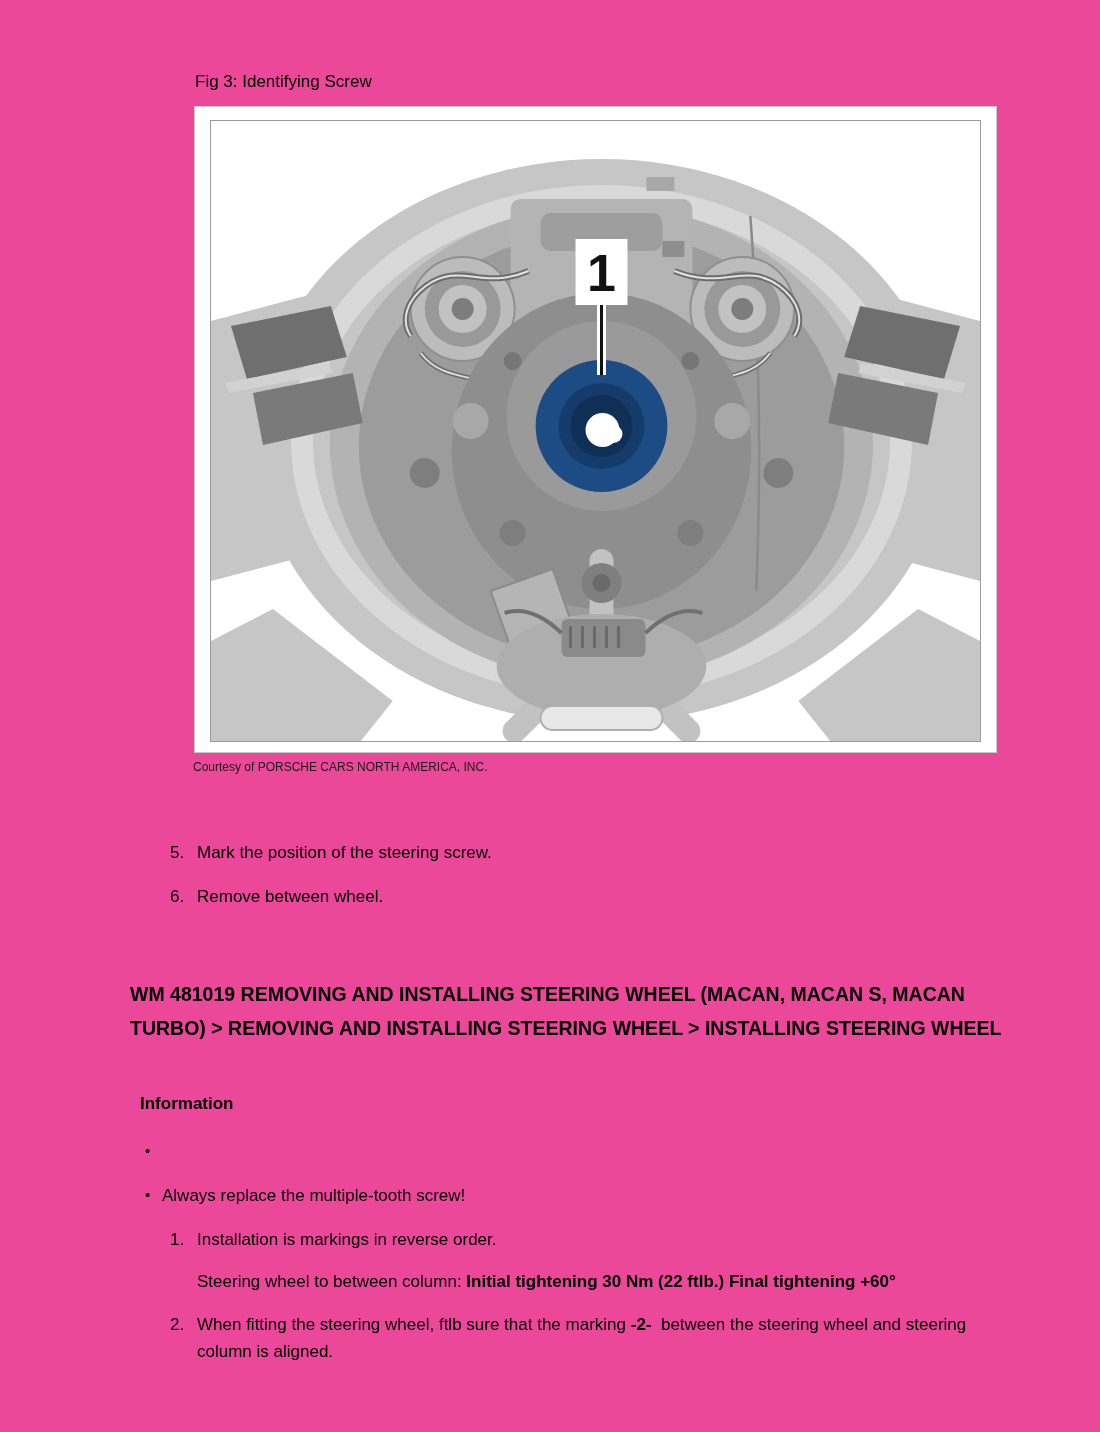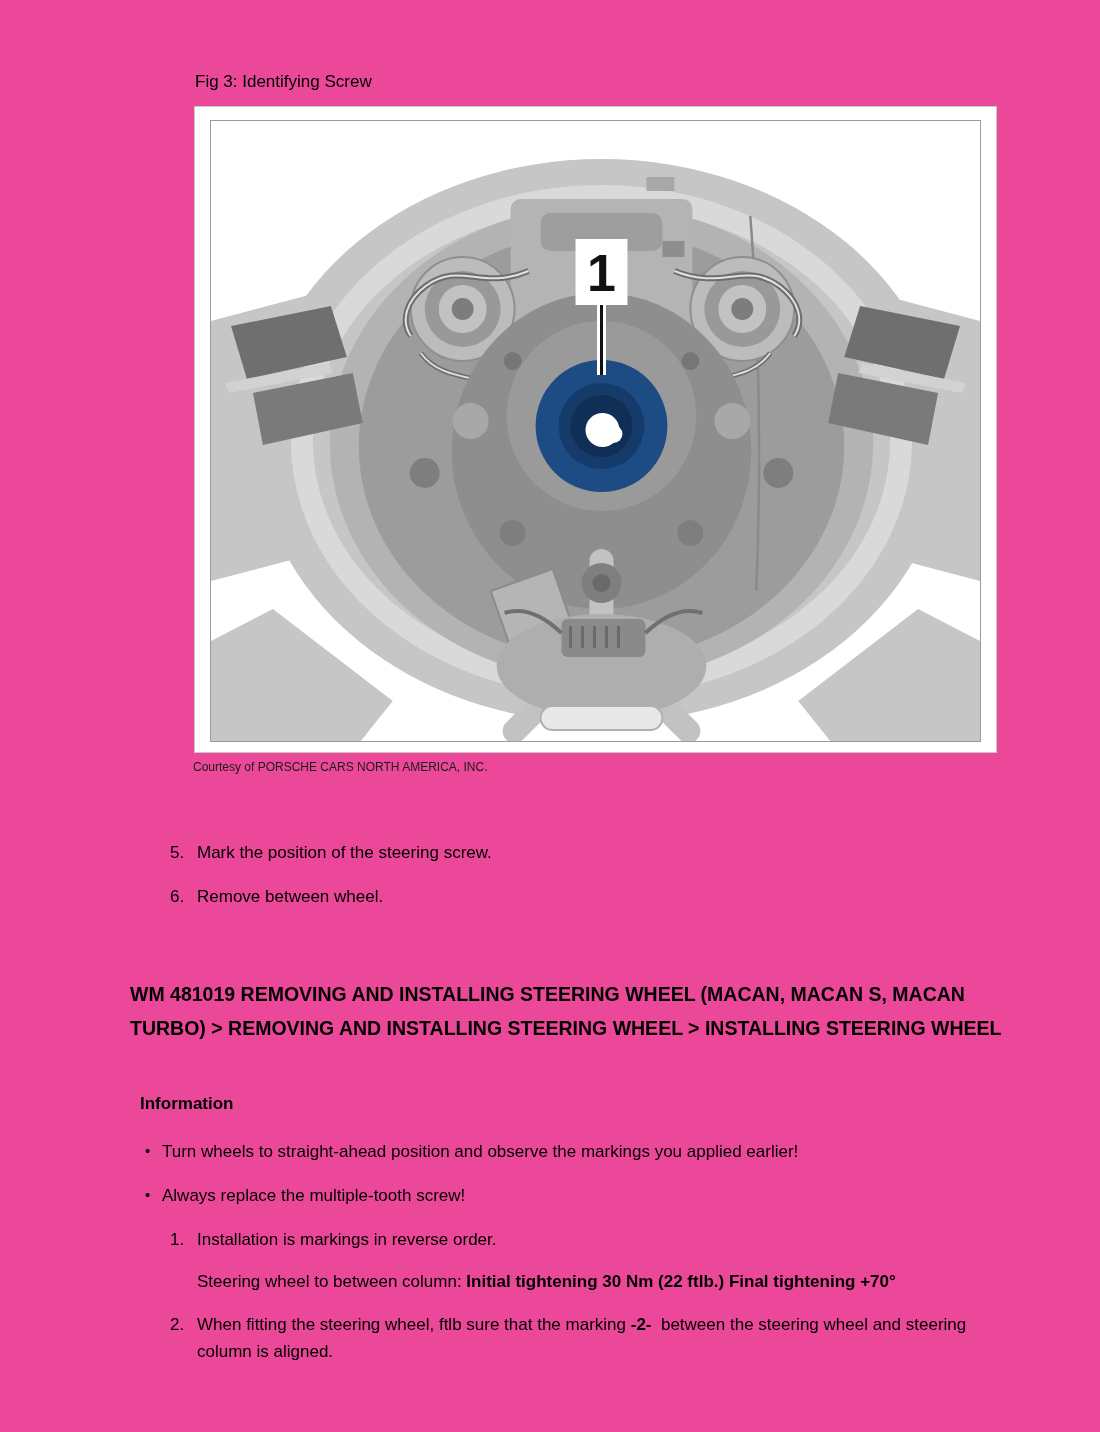--- a/index.html
+++ b/index.html
@@ -159,33 +159,32 @@
     <span class="num">6.</span>
     <span>Remove between wheel.</span>
   </div>
 
   <div class="abs heading">WM 481019 REMOVING AND INSTALLING STEERING WHEEL (MACAN, MACAN S, MACAN TURBO) &gt; REMOVING AND INSTALLING STEERING WHEEL &gt; INSTALLING STEERING WHEEL</div>
 
   <div class="abs subheading">Information</div>
 
   <div class="abs bullet" style="top:1138px;">
     <span class="dot">•</span>
-    <span>Turn wheels to straight-ahead position and observe the markings you applied earlier!</span>
   </div>
   <div class="abs bullet" style="top:1182px;">
     <span class="dot">•</span>
     <span>Always replace the multiple-tooth screw!</span>
   </div>
 
   <div class="abs li" style="left:197px;top:1226px;">
     <span class="num">1.</span>
     <span>Installation is markings in reverse order.</span>
   </div>
 
   <div class="abs torque">
-    <span>Steering wheel to between column: </span><span class="b">Initial tightening 30 Nm (22 ftlb.) Final tightening +70°</span>
+    <span>Steering wheel to between column: </span><span class="b">Initial tightening 30 Nm (22 ftlb.) Final tightening +60°</span>
   </div>
 
   <div class="abs wrapli" style="left:197px;top:1311px;width:795px;">
     <span class="num">2.</span><span>When fitting the steering wheel, ftlb sure that the marking </span><span class="b">-2-</span><span>&nbsp; between the steering wheel and steering column is aligned.</span>
   </div>
 
 </div>
 
 </body></html>

